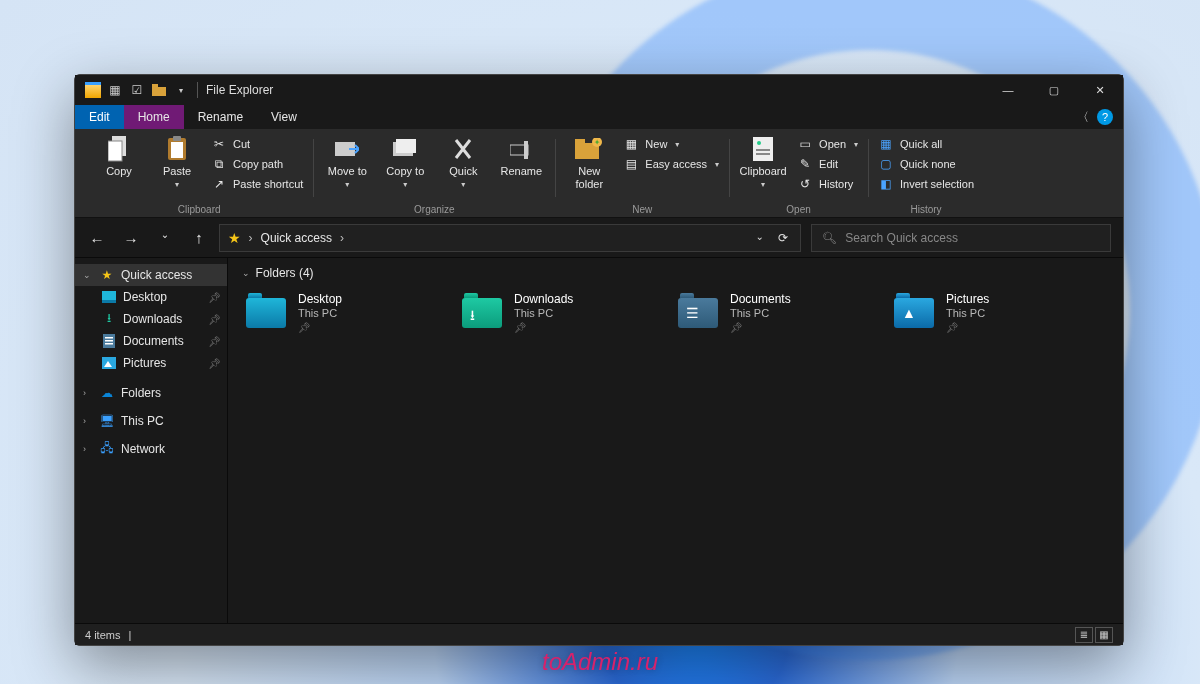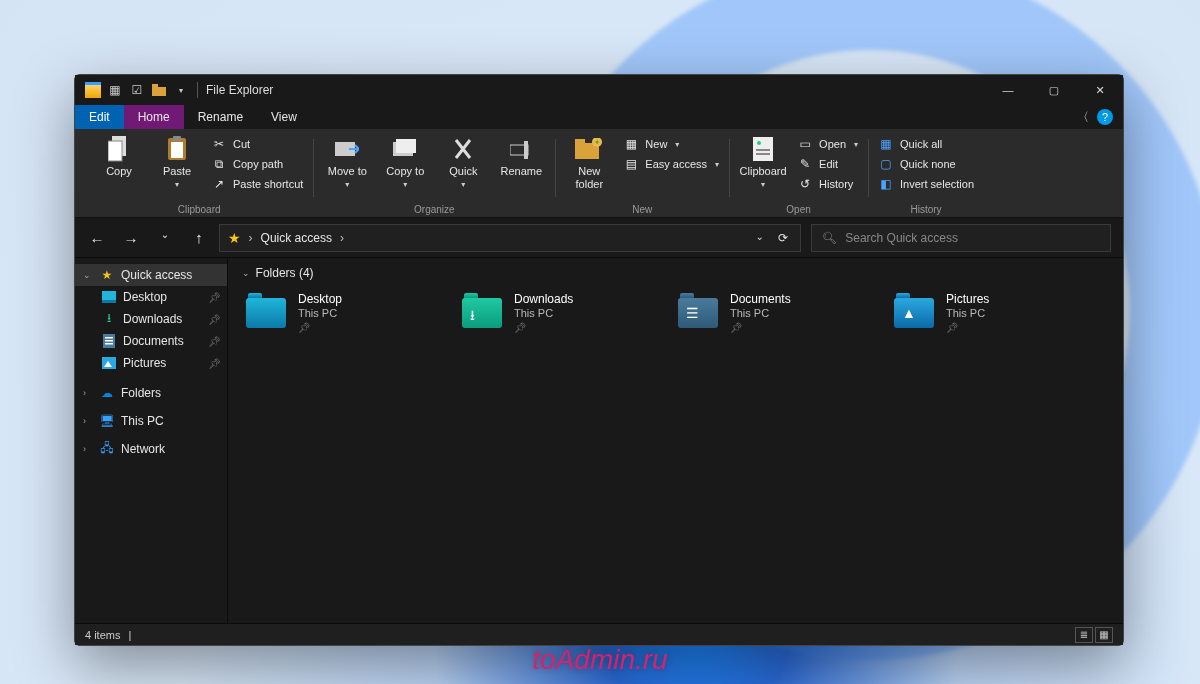--- a/index.html
+++ b/index.html
@@ -8,21 +8,21 @@
   background: radial-gradient(circle at 58% 92%, #1a89ff 0%, #2b6bd9 10%, #bcd6f7 28%, #d9e8f8 55%, #d5e4f5 100%);
   position: relative;
 }
 .wallpaper-swirl {
   position: absolute; left: 520px; top: -40px; width: 700px; height: 700px;
   border: 90px solid rgba(60,140,255,0.35); border-radius: 50%;
   filter: blur(2px);
 }
 .watermark {
   position: absolute; bottom: 8px; left: 50%; transform: translateX(-50%);
-  color: #d6226c; font-size: 28px; font-style: italic; font-weight: 500;
+  color: #d6226c; font-size: 24px; font-style: italic; font-weight: 500;
   text-shadow: 0 0 6px rgba(0,0,0,.25);
   z-index: 5;
   text-align: center;
 }
 .window {
   position: absolute; left: 74px; top: 74px; width: 1050px; height: 572px;
   background: #191919; color: #e6e6e6;
   border: 1px solid #444; border-radius: 6px;
   box-shadow: 0 20px 60px rgba(0,0,0,.4);
   display: flex; flex-direction: column;

